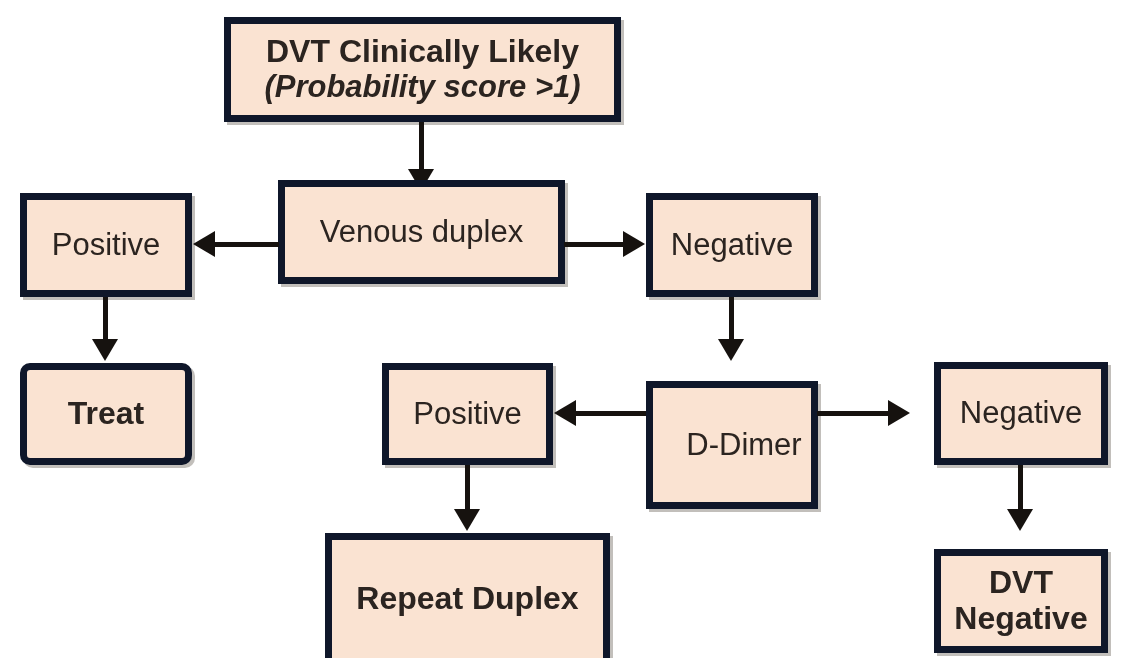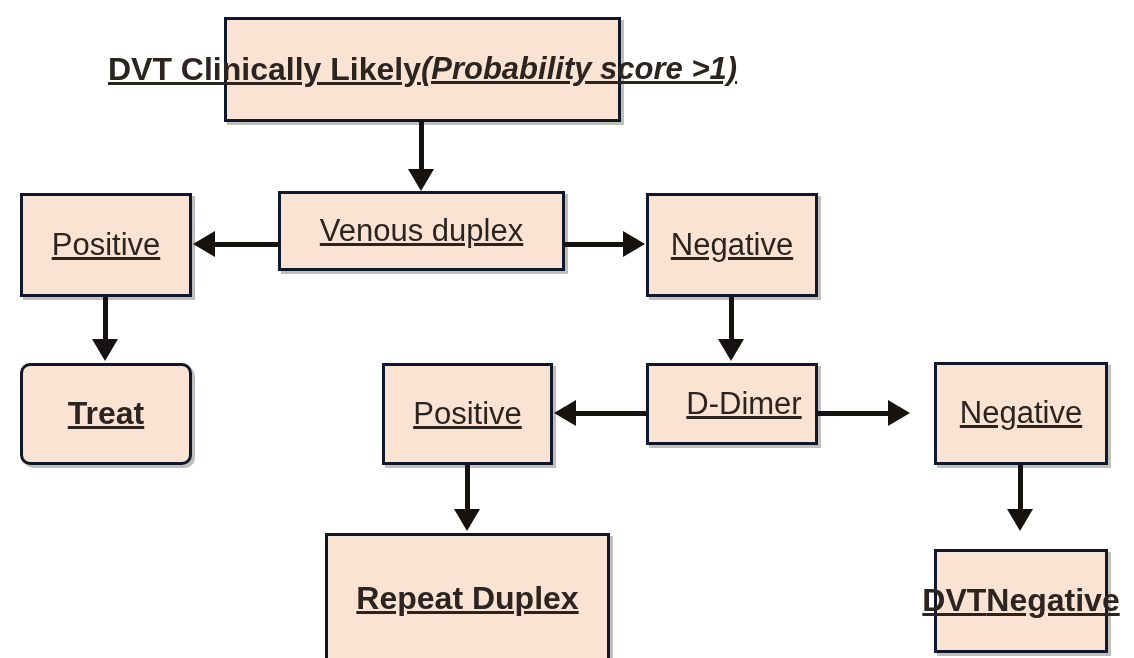--- a/index.html
+++ b/index.html
@@ -12,30 +12,29 @@
     width: 1134px;
     height: 658px;
     background: #ffffff;
     font-family: "Liberation Sans", sans-serif;
     overflow: hidden;
   }
   .node {
     position: absolute;
     box-sizing: border-box;
     background: #fae3d2;
-    border: 3px solid #0f172a;
+    border: 7px solid #0f172a;
     box-shadow: 3px 3px 0 rgba(120,112,105,0.45);
     display: flex;
-    flex-direction: row;
+    flex-direction: column;
     align-items: center;
     justify-content: center;
     text-align: center;
     color: #2b2420;
     line-height: 1.12;
-    text-decoration: underline;
   }
   .node .line1 { display: block; white-space: nowrap; }
   .node .line2 { display: block; white-space: nowrap; }
 
   
   .t-plain   { font-weight: 400; font-size: 31px; letter-spacing: 0px; }
   .t-bold    { font-weight: 700; font-size: 32px; }
   .t-bold-it { font-weight: 700; font-style: italic; font-size: 31px; }
 
   
@@ -77,21 +76,21 @@
     <span class="line2 t-bold-it">(Probability score &gt;1)</span>
   </div>
 
   <div class="conn conn-v" style="left:419px; top:122px; width:5px; height:49px;"></div>
   <div class="arrowhead ah-down" style="left:408px; top:169px;"></div>
 
   <div class="node" style="left:20px; top:193px; width:172px; height:104px;">
     <span class="line1 t-plain">Positive</span>
   </div>
 
-  <div class="node" style="left:278px; top:191px; width:287px; height:80px;">
+  <div class="node" style="left:278px; top:180px; width:287px; height:104px;">
     <span class="line1 t-plain">Venous duplex</span>
   </div>
 
   <div class="conn conn-h" style="left:215px; top:242px; width:64px; height:5px;"></div>
   <div class="arrowhead ah-left" style="left:193px; top:231px;"></div>
 
   <div class="conn conn-h" style="left:564px; top:242px; width:60px; height:5px;"></div>
   <div class="arrowhead ah-right" style="left:623px; top:231px;"></div>
 
   <div class="node" style="left:646px; top:193px; width:172px; height:104px;">
@@ -108,21 +107,21 @@
     <span class="line1 t-bold">Treat</span>
   </div>
 
   <div class="node" style="left:382px; top:363px; width:171px; height:102px;">
     <span class="line1 t-plain">Positive</span>
   </div>
 
   <div class="conn conn-h" style="left:576px; top:411px; width:71px; height:5px;"></div>
   <div class="arrowhead ah-left" style="left:554px; top:400px;"></div>
 
-  <div class="node" style="left:646px; top:363px; width:172px; height:82px;padding-left:24px;">
+  <div class="node" style="left:646px; top:381px; width:172px; height:128px;padding-left:24px;">
     <span class="line1 t-plain">D-Dimer</span>
   </div>
 
   <div class="conn conn-h" style="left:817px; top:411px; width:72px; height:5px;"></div>
   <div class="arrowhead ah-right" style="left:888px; top:400px;"></div>
 
   <div class="node" style="left:934px; top:362px; width:174px; height:103px;">
     <span class="line1 t-plain">Negative</span>
   </div>
 

